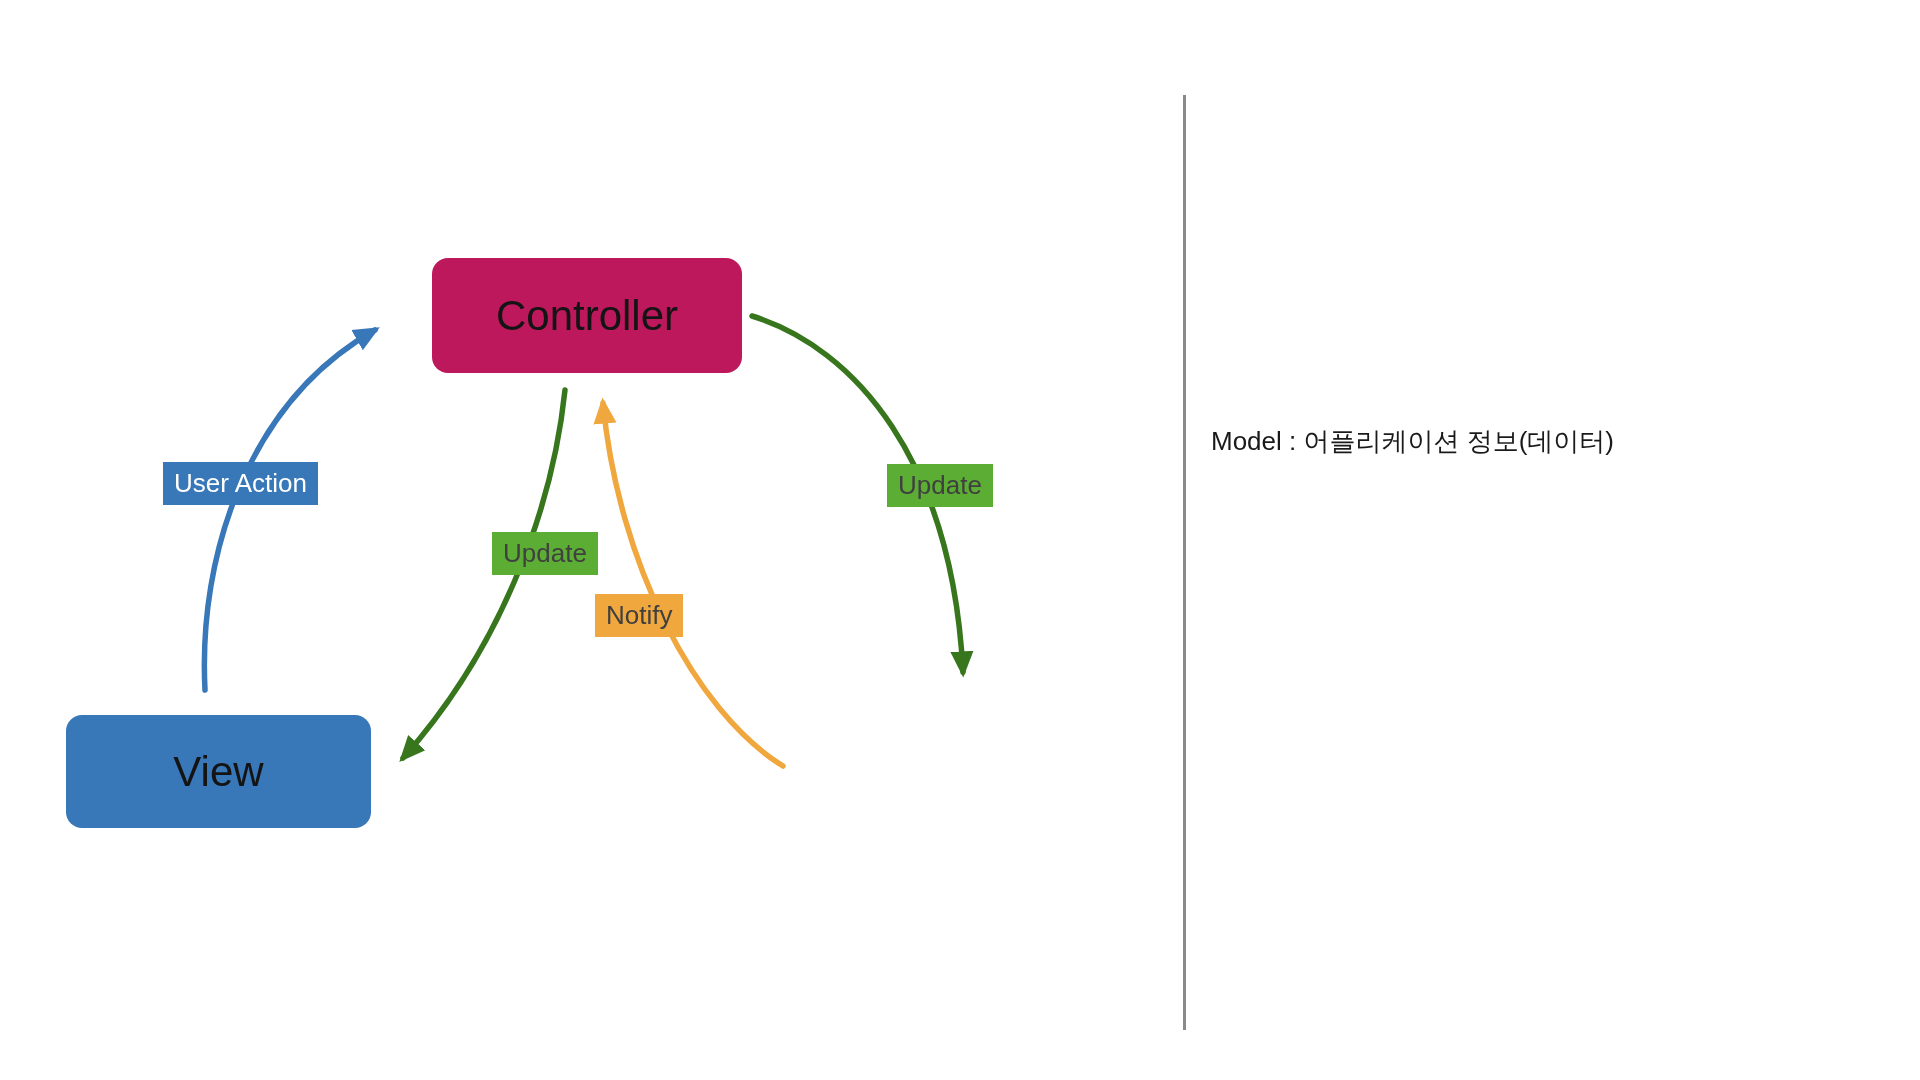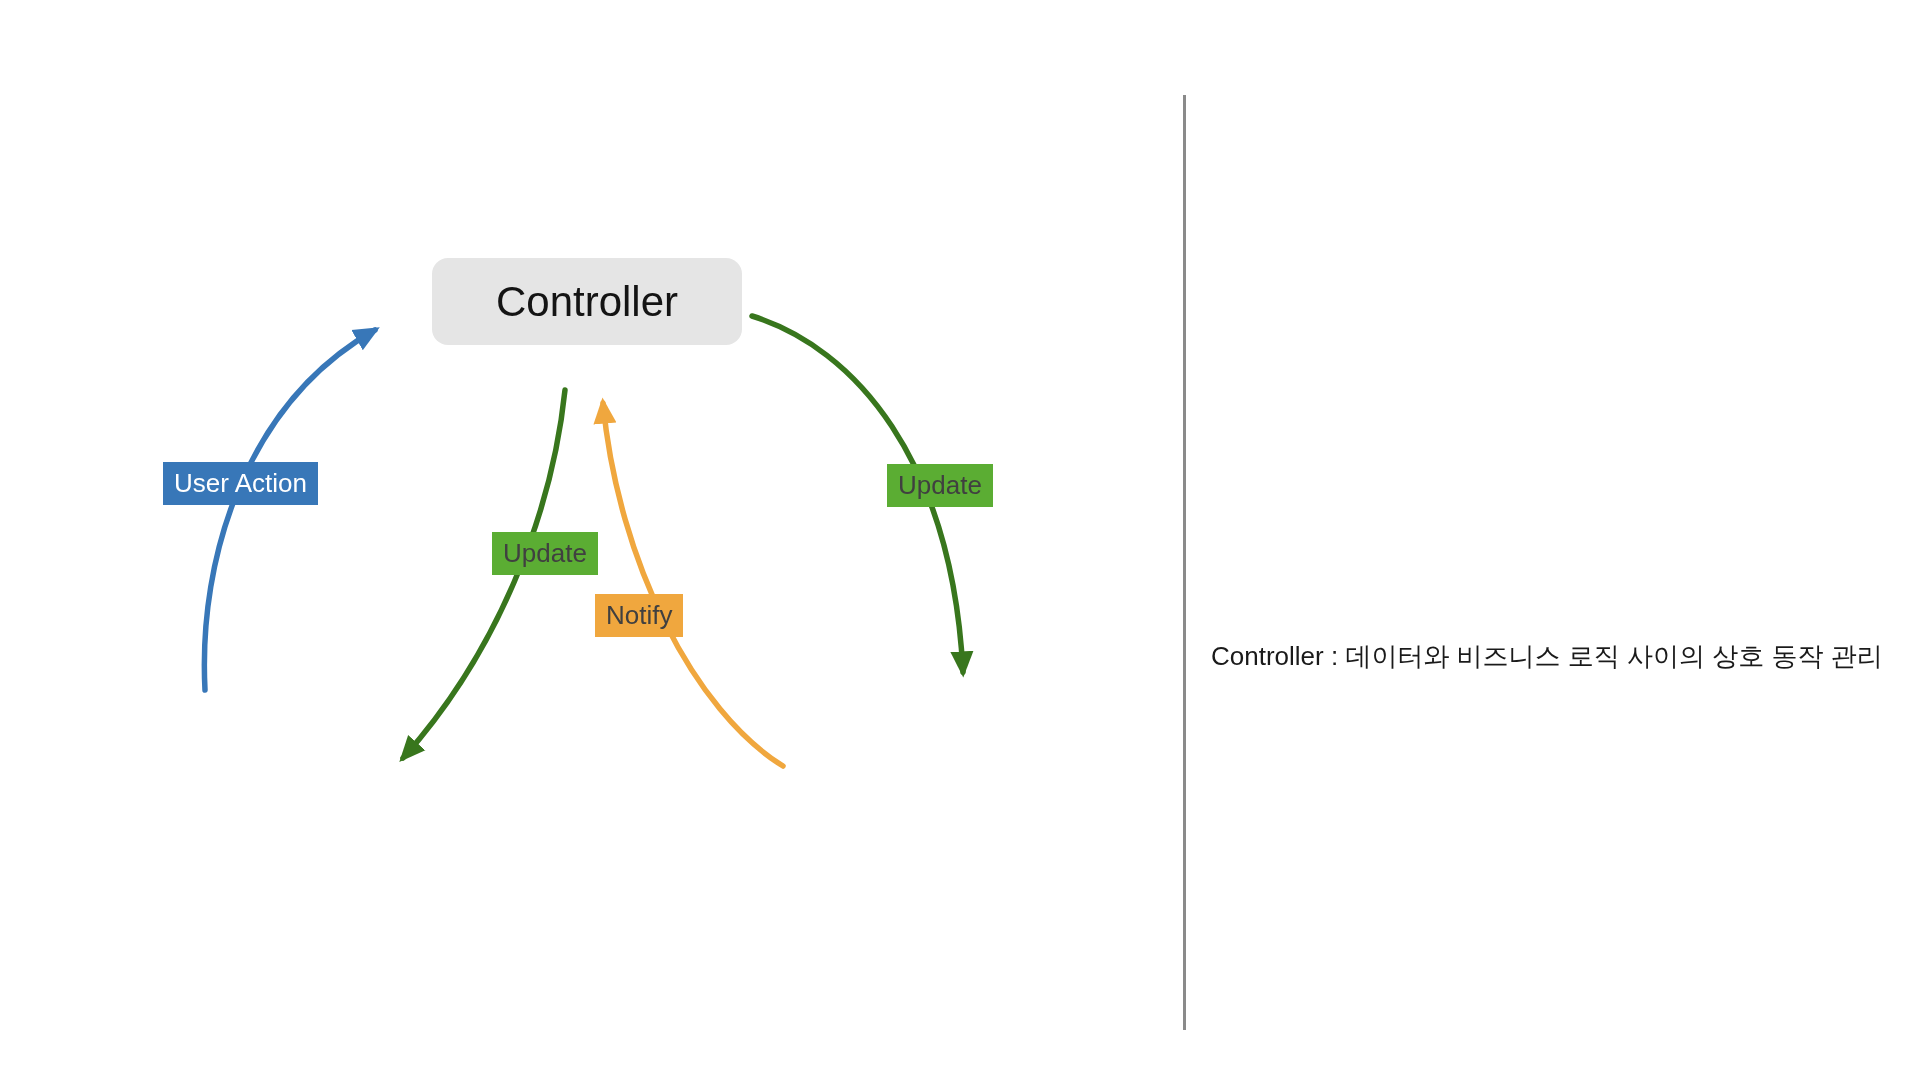--- a/index.html
+++ b/index.html
@@ -15,21 +15,21 @@
   .node {
     position: absolute;
     display: flex;
     align-items: center;
     justify-content: center;
     border-radius: 16px;
     font-size: 42px;
     color: #141414;
     z-index: 2;
   }
-  .node-controller { left: 432px; top: 258px; width: 310px; height: 87px; background: #e5e5e5; }
+  .node-controller { left: 432px; top: 258px; width: 310px; height: 115px; background: #be185d; }
   .node-view       { left: 66px;  top: 715px; width: 305px; height: 113px; background: #3877B8; }
   .node-model      { left: 810px; top: 715px; width: 305px; height: 113px; background: #EFA73F; }
   .edge-label {
     position: absolute;
     font-size: 26px;
     line-height: 1.25;
     padding: 5px 11px;
     color: #404040;
     z-index: 3;
     white-space: nowrap;
@@ -81,29 +81,32 @@
 
     <path d="M 783,766 C 695,712 618,562 603,403" fill="none" stroke="#F0A73E" stroke-width="5.5" stroke-linecap="round" marker-end="url(#head-orange)"></path>
 
     <path d="M 752,316 C 855,348 952,460 963,672" fill="none" stroke="#38761D" stroke-width="5.5" stroke-linecap="round" marker-end="url(#head-green)"></path>
   </svg>
 
   <div class="node node-controller">
     <span>Controller</span>
   </div>
 
+  <div class="node node-view">
+    <span>View</span>
+  </div>
 
 
   <div class="edge-label label-user-action">User Action</div>
 
   <div class="edge-label label-update-left">Update</div>
 
   <div class="edge-label label-notify">Notify</div>
 
   <div class="edge-label label-update-right">Update</div>
 
   <div class="divider"></div>
 
+  <div class="note note-model">Model : 어플리케이션 정보(데이터)</div>
 
 
-  <div class="note note-controller">Controller : 데이터와 비즈니스 로직 사이의 상호 동작 관리</div>
 
 </div>
 
 </body></html>

